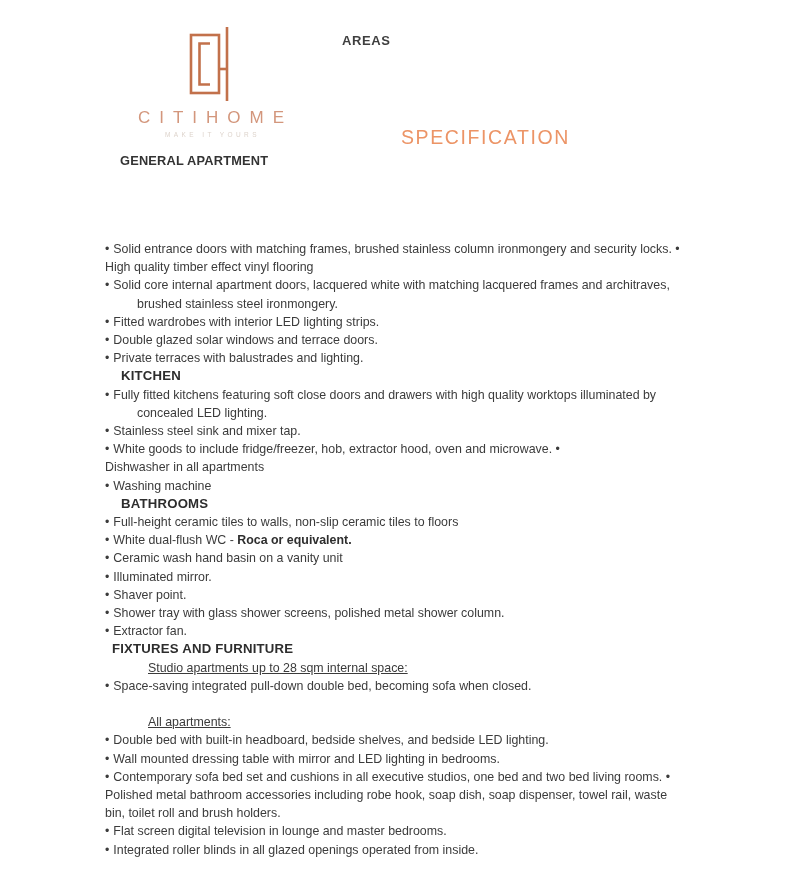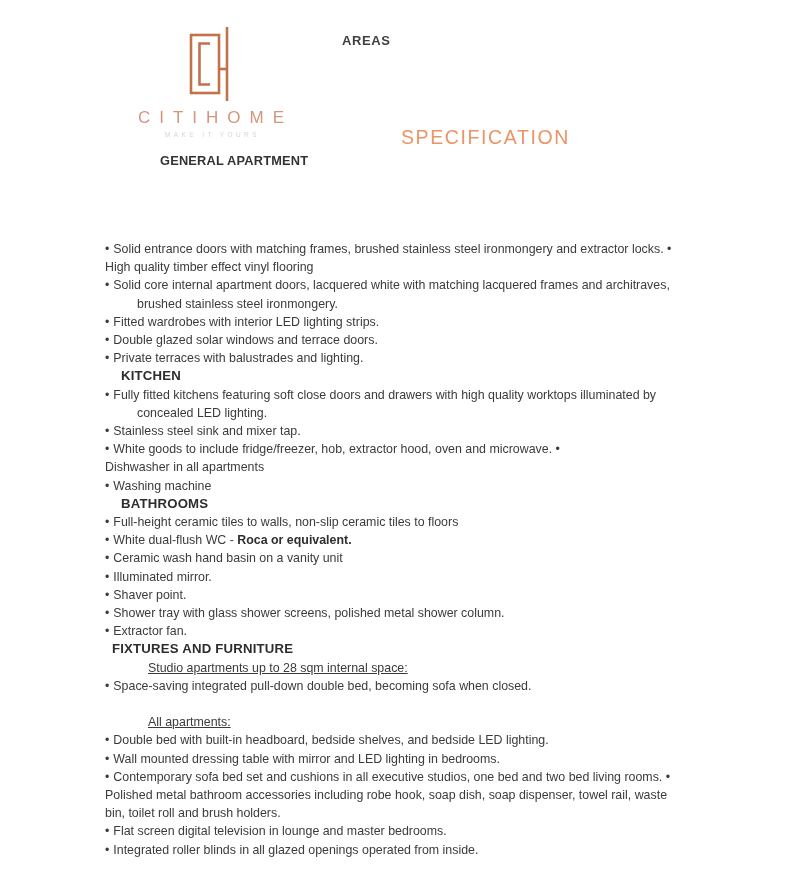--- a/index.html
+++ b/index.html
@@ -30,21 +30,21 @@
   .areas {
     position: absolute; left: 342px; top: 33px;
     font-size: 13px; font-weight: bold; color: #3f3f3f; letter-spacing: 0.6px;
   }
   .specification {
     position: absolute; left: 401px; top: 126px;
     font-size: 19.5px; color: var(--orange, #ec9466); letter-spacing: 1.6px;
   }
   .general {
     position: absolute; left: 120px; top: 153px;
-    font-size: 12.8px; font-weight: bold; color: #333333; letter-spacing: 0.2px; margin-left: 40px;
+    font-size: 12.8px; font-weight: bold; color: #333333; letter-spacing: 0.2px;
   }
 
   
   .content { position: absolute; left: 100px; top: 240px; width: 660px; }
   .line { line-height: 18.2px; min-height: 18.2px; font-size: 12.4px; white-space: nowrap; }
   .bullet, .plain { padding-left: 5px; }
   .indent { padding-left: 37px; }
   .heading, .heading-left { font-weight: bold; font-size: 13.2px; color: #2d2d2d; letter-spacing: 0.2px; }
   .heading { padding-left: 21px; }
   .heading-left { padding-left: 12px; }
@@ -68,21 +68,21 @@
     </svg>
     <div class="brand-name">CITIHOME</div>
     <div class="brand-tagline">MAKE IT YOURS</div>
   </div>
 
   <div class="areas">AREAS</div>
   <div class="specification">SPECIFICATION</div>
   <div class="general">GENERAL APARTMENT</div>
 
   <div class="content">
-      <div class="line bullet"><span class="bu">•</span><span class="txt">Solid entrance doors with matching frames, brushed stainless steel ironmongery and extractor locks. •</span></div>
+      <div class="line bullet"><span class="bu">•</span><span class="txt">Solid entrance doors with matching frames, brushed stainless column ironmongery and security locks. •</span></div>
       <div class="line plain"><span class="txt">High quality timber effect vinyl flooring</span></div>
       <div class="line bullet"><span class="bu">•</span><span class="txt">Solid core internal apartment doors, lacquered white with matching lacquered frames and architraves,</span></div>
       <div class="line indent"><span class="txt">brushed stainless steel ironmongery.</span></div>
       <div class="line bullet"><span class="bu">•</span><span class="txt">Fitted wardrobes with interior LED lighting strips.</span></div>
       <div class="line bullet"><span class="bu">•</span><span class="txt">Double glazed solar windows and terrace doors.</span></div>
       <div class="line bullet"><span class="bu">•</span><span class="txt">Private terraces with balustrades and lighting.</span></div>
       <div class="line heading"><span class="txt">KITCHEN</span></div>
       <div class="line bullet"><span class="bu">•</span><span class="txt">Fully fitted kitchens featuring soft close doors and drawers with high quality worktops illuminated by</span></div>
       <div class="line indent"><span class="txt">concealed LED lighting.</span></div>
       <div class="line bullet"><span class="bu">•</span><span class="txt">Stainless steel sink and mixer tap.</span></div>

